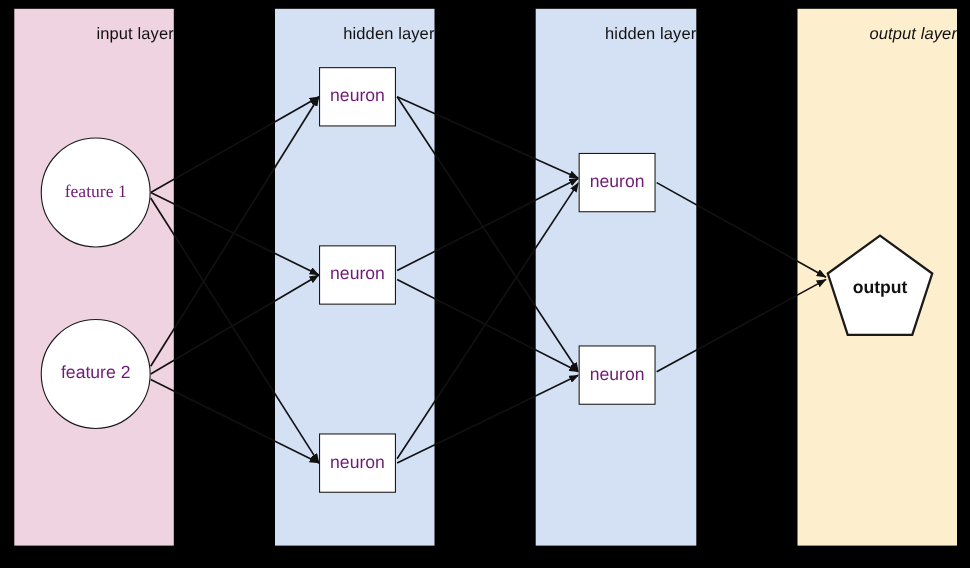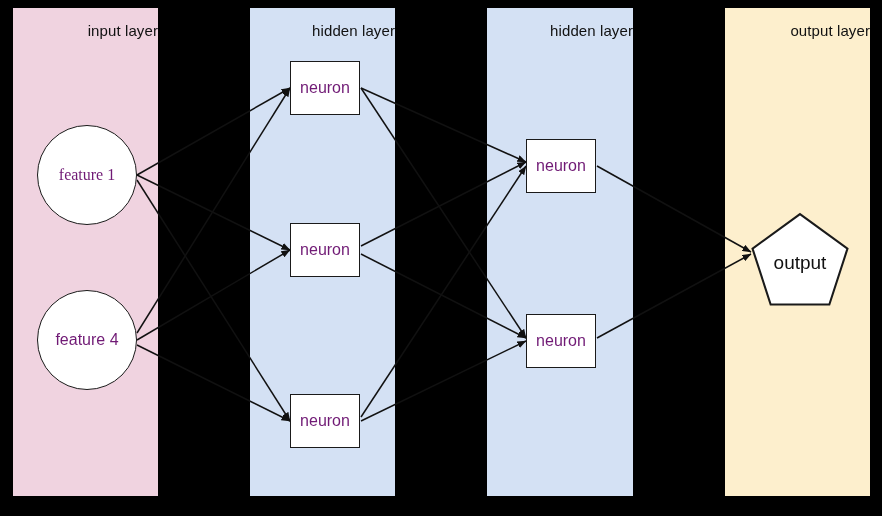--- a/index.html
+++ b/index.html
@@ -8,33 +8,33 @@
        font-family:"Liberation Sans","DejaVu Sans",sans-serif;}
   #canvas{position:relative;width:882px;height:516px;background:#000000;}
 
   .layer{position:absolute;box-sizing:border-box;}
   .layer-title{position:absolute;left:0;right:0;text-align:right;
                font-size:15px;color:#111111;letter-spacing:.1px;}
 
   
   .panel-input{background:#f0d3e0;}
   .panel-hidden{background:#d4e1f4;}
-  .panel-output{background:#fdefcd;}
+  .panel-output{background:#fdefcd;font-style:italic;}
 
   
   .node{position:absolute;box-sizing:border-box;background:#ffffff;
         border:1.4px solid #1a1a1a;display:flex;align-items:center;
         justify-content:center;font-size:16px;color:#701a75;z-index:5;}
   .node-circle{border-radius:50%;}
   .node-rect{border-radius:0;}
 
   .pentagon-wrap{position:absolute;z-index:5;}
   .pentagon-label{position:absolute;left:0;right:0;top:50%;
                   transform:translateY(-46%);text-align:center;
-                  font-size:19px;color:#111111;pointer-events:none;}
+                  font-size:16px;color:#111111;pointer-events:none;font-weight:bold;}
 
   svg.edges{position:absolute;left:0;top:0;width:882px;height:516px;
             z-index:2;pointer-events:none;overflow:visible;}
   svg.edges line{stroke:#111111;stroke-width:1.5;}
 </style>
 </head>
 <body>
 
 <div id="canvas" style="background: rgb(0, 0, 0);">
 
@@ -73,21 +73,21 @@
   </div>
   <div class="layer panel-output" id="panel-3" style="left: 725px; top: 8px; width: 145px; height: 488px; background: rgb(253, 239, 205);">
     <div class="layer-title" style="top: 14px;">output layer</div>
   </div>
 
   <div id="nodes-host">
       <div class="node node-circle" style="left: 37px; top: 125px; width: 100px; height: 100px; font-family: Liberation Serif, serif;">
         <span>feature 1</span>
       </div>
       <div class="node node-circle" style="left: 37px; top: 290px; width: 100px; height: 100px;">
-        <span>feature 4</span>
+        <span>feature 2</span>
       </div>
       <div class="node node-rect" style="left: 290px; top: 61px; width: 70px; height: 54px;">
         <span>neuron</span>
       </div>
       <div class="node node-rect" style="left: 290px; top: 223px; width: 70px; height: 54px;">
         <span>neuron</span>
       </div>
       <div class="node node-rect" style="left: 290px; top: 394px; width: 70px; height: 54px;">
         <span>neuron</span>
       </div>

